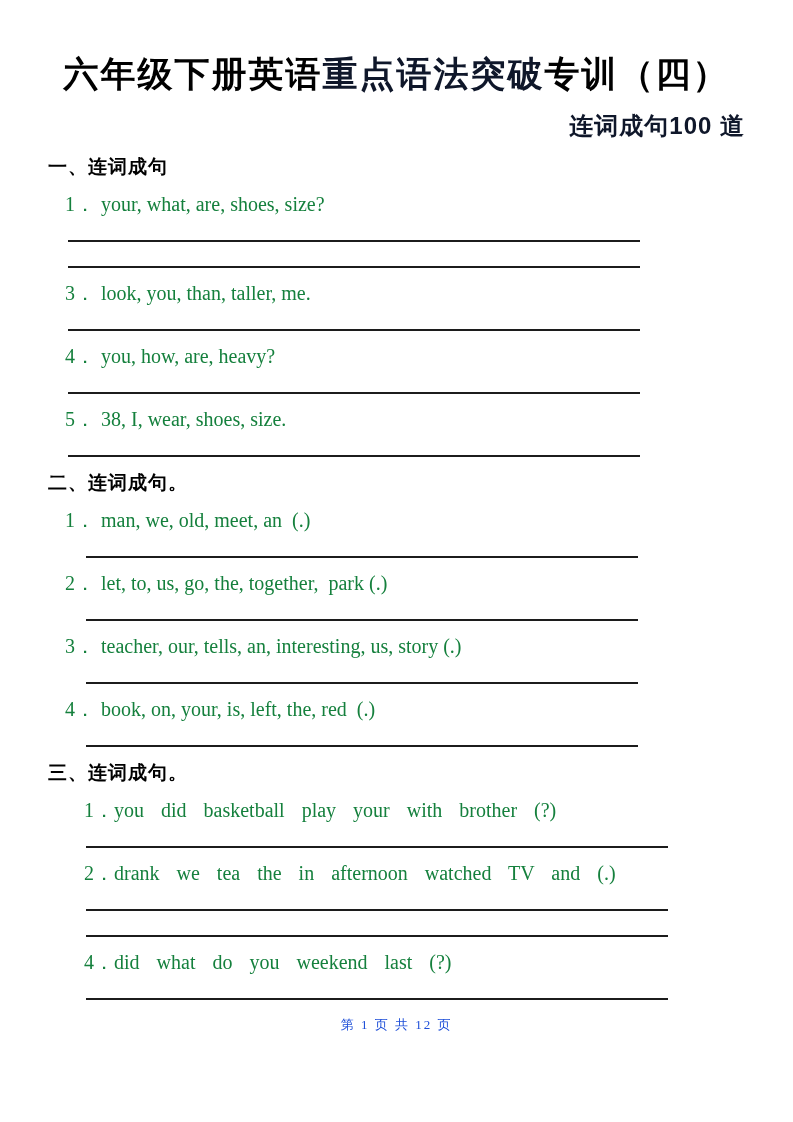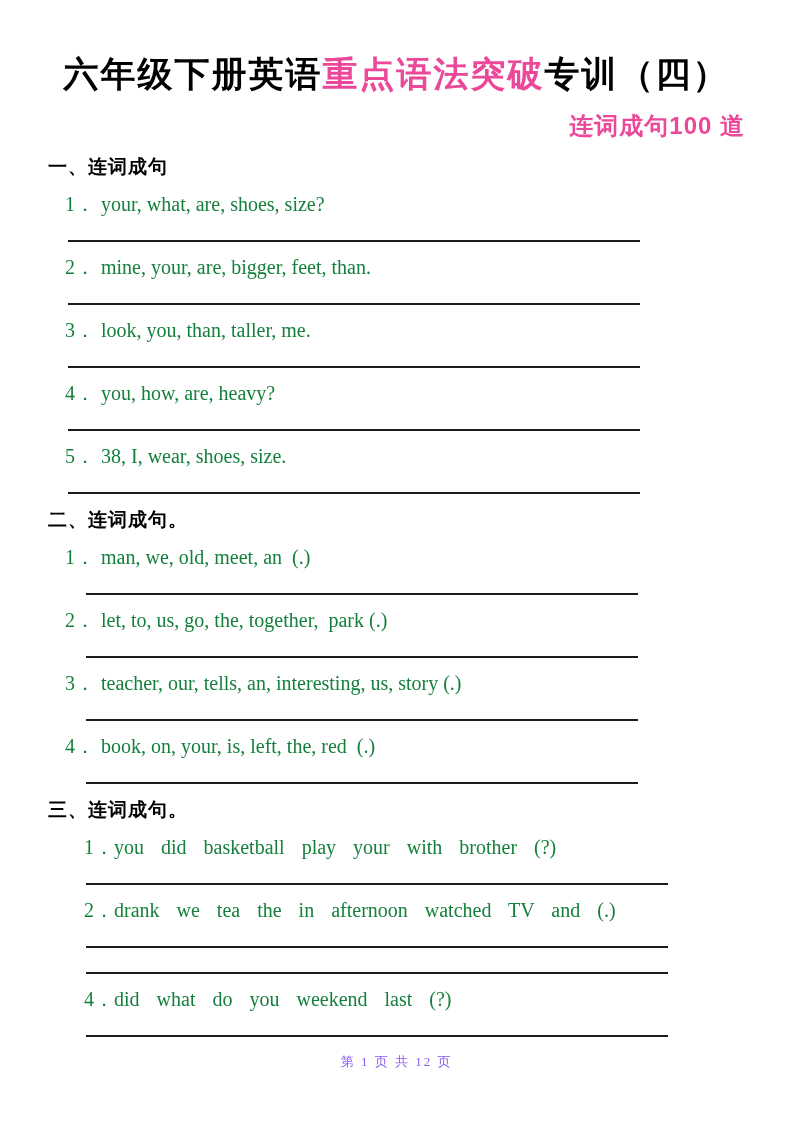--- a/index.html
+++ b/index.html
@@ -26,21 +26,21 @@
     margin: 10px 0 0 0;
     text-align: center;
     font-family: "Liberation Sans", sans-serif;
     font-weight: bold;
     font-size: 35px;
     line-height: 44px;
     letter-spacing: 2px;
     color: #000000;
     white-space: nowrap;
   }
-  .red { color: #ec4899; }
+  .red { color: #0f172a; }
   .subtitle {
     margin-top: 15px;
     text-align: right;
     font-family: "Liberation Sans", sans-serif;
     font-weight: bold;
     font-size: 24px;
     line-height: 30px;
     letter-spacing: 1px;
   }
   .heading {
@@ -69,40 +69,39 @@
     margin-top: 24px;
   }
   .blank.b1 { margin-left: 20px; width: 572px; }
   .blank.b2 { margin-left: 38px; width: 552px; }
   .blank.b3 { margin-left: 38px; width: 582px; }
   .footer {
     margin-top: 17px;
     text-align: center;
     font-size: 13px;
     line-height: 16px;
-    color: #8b5cf6;
+    color: #1d4ed8;
     letter-spacing: 2px;
   }
 </style>
 </head>
 <body>
 
 <div class="page">
 
   <h1 class="title"><span>六年级下册英语</span><span class="red">重点语法突破</span><span>专训（四）</span></h1>
 
   <div class="subtitle red">连词成句100 道</div>
 
   <div class="section">
     <div class="heading">一、连词成句</div>
 
     <div class="q s12"><span class="num">1．</span><span class="qt">your, what, are, shoes, size?</span></div>
     <div class="blank b1"></div>
 
-    <div class="q s12"><span class="num">2．</span><span class="qt">mine, your, are, bigger, feet, than.</span></div>
     <div class="blank b1"></div>
 
     <div class="q s12"><span class="num">3．</span><span class="qt">look, you, than, taller, me.</span></div>
     <div class="blank b1"></div>
 
     <div class="q s12"><span class="num">4．</span><span class="qt">you, how, are, heavy?</span></div>
     <div class="blank b1"></div>
 
     <div class="q s12"><span class="num">5．</span><span class="qt">38, I, wear, shoes, size.</span></div>
     <div class="blank b1"></div>

